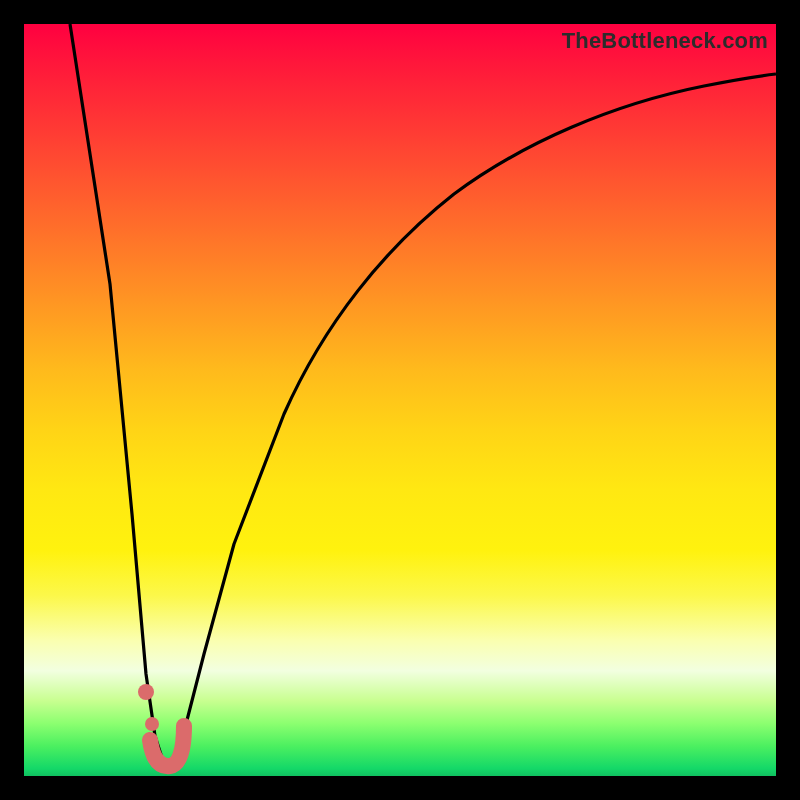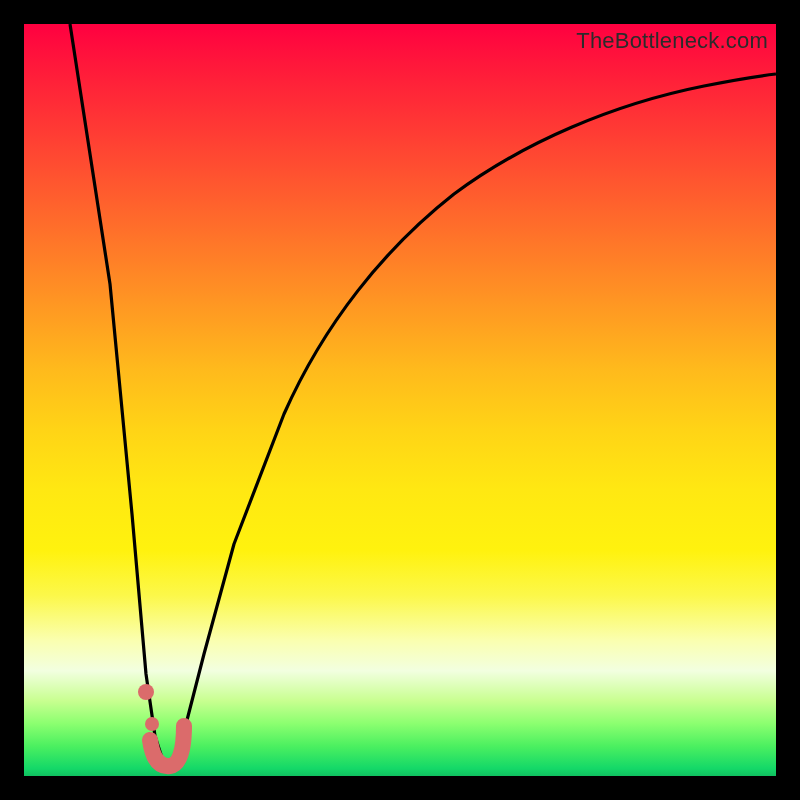--- a/index.html
+++ b/index.html
@@ -45,21 +45,21 @@
       #14d868 99%,
       #10c060 100%
     );
   }
   .watermark {
     position: absolute;
     top: 4px;
     right: 8px;
     color: #2c2c2c;
     font-size: 22px;
-    font-weight: 400;
+    font-weight: 700;
     letter-spacing: 0.2px;
     pointer-events: none;
     user-select: none;
   }
   svg.curve {
     position: absolute;
     left: 0;
     top: 0;
     width: 752px;
     height: 752px;

